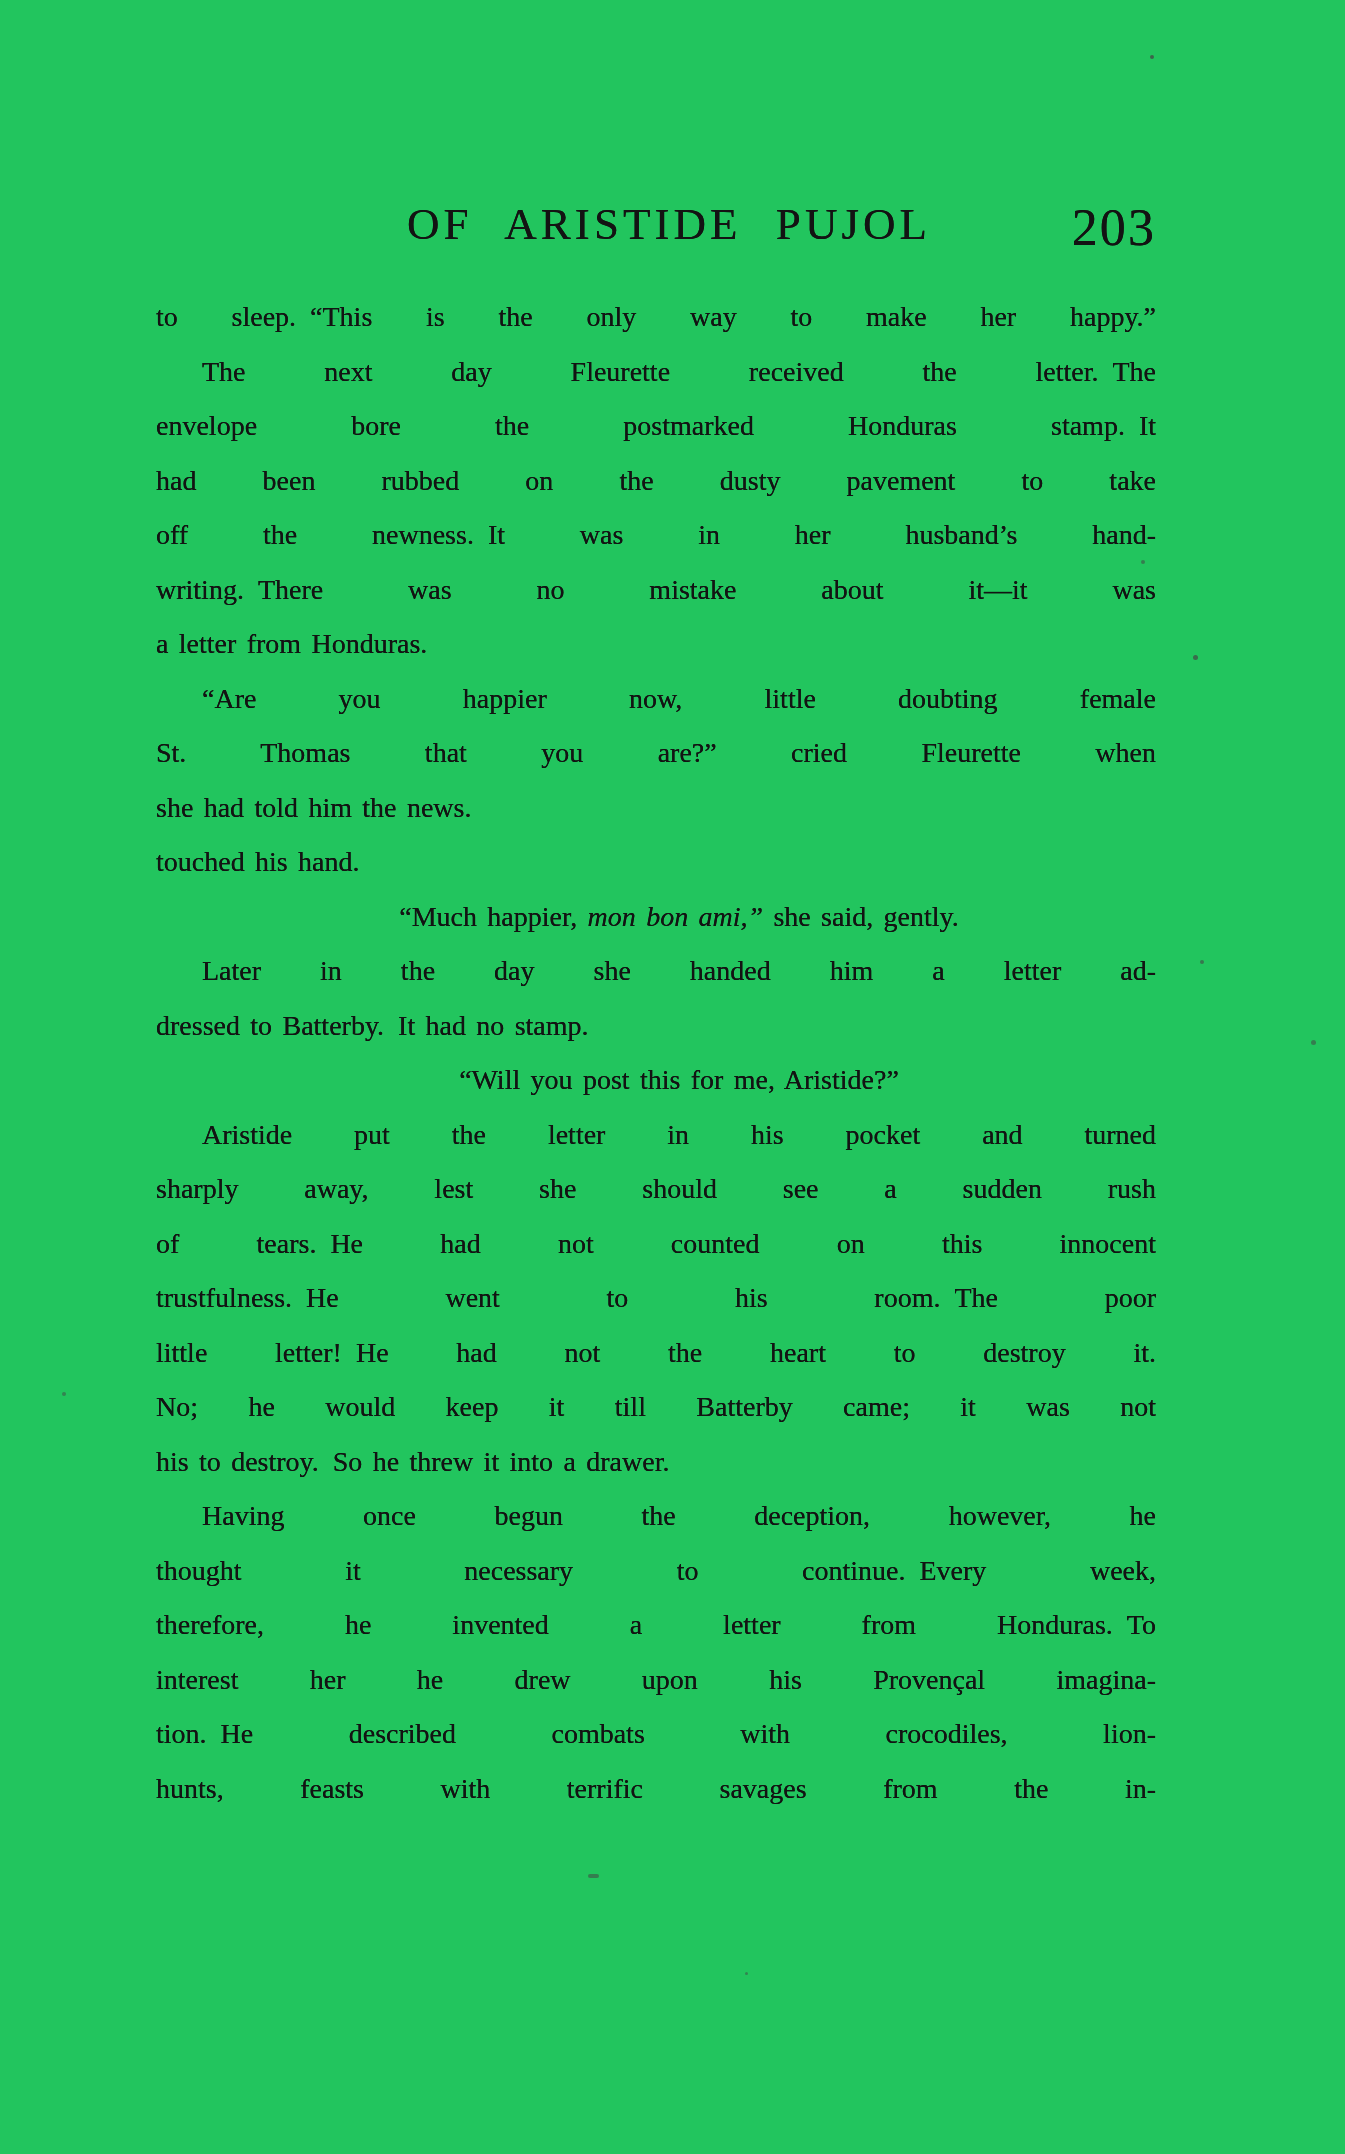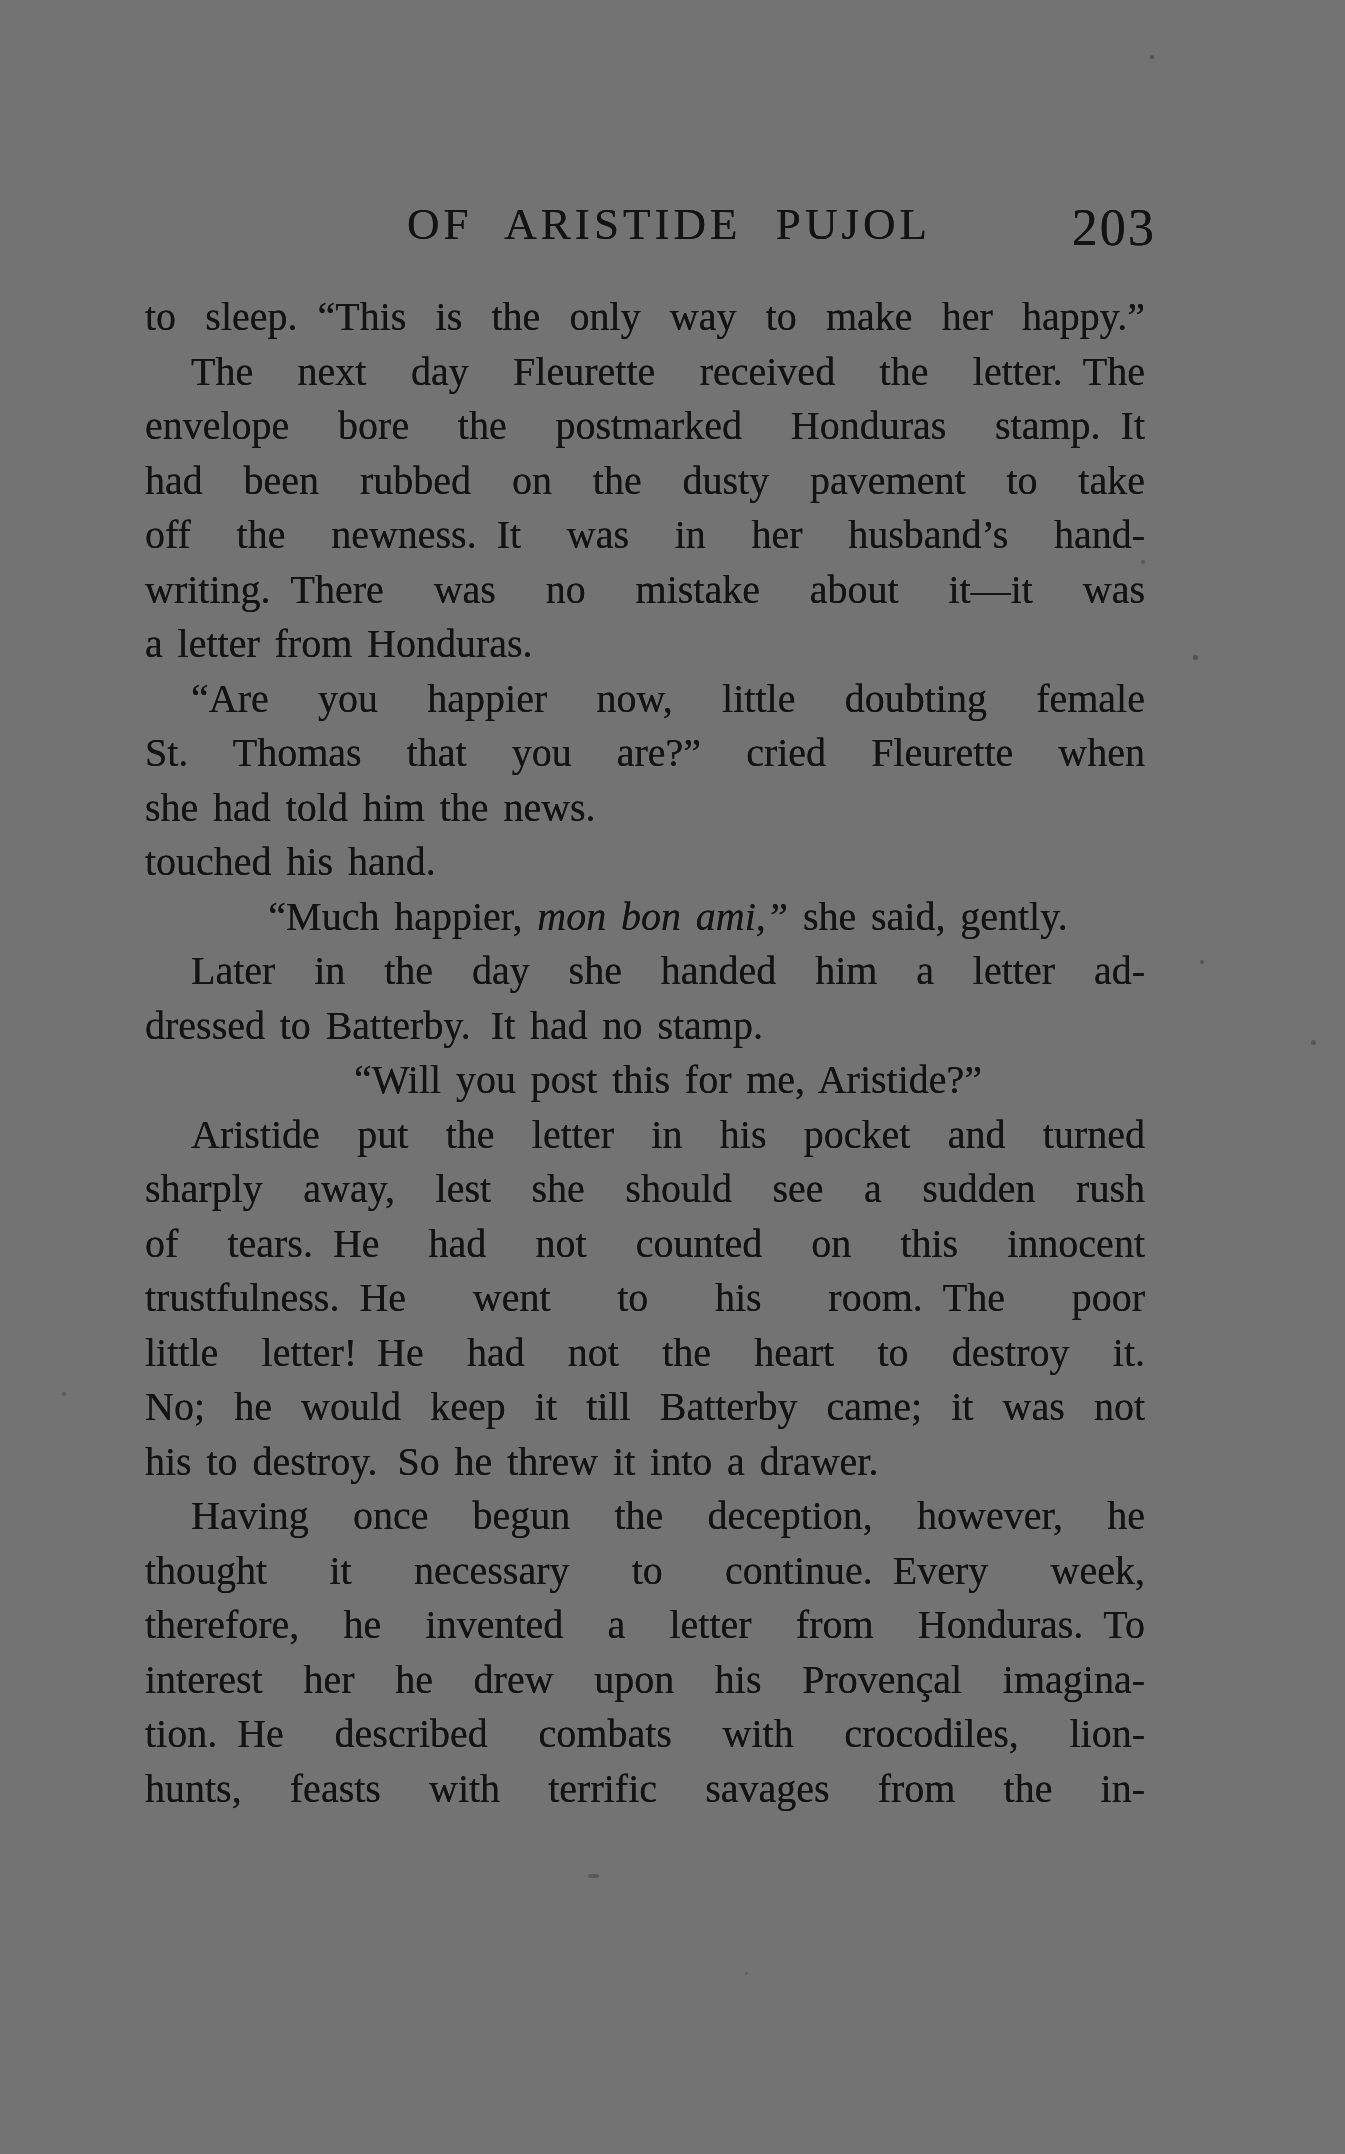--- a/index.html
+++ b/index.html
@@ -1,41 +1,41 @@
 <!DOCTYPE html>
 <html><head>
 <meta charset="utf-8">
 <style>
   html,body{margin:0;padding:0;background:#e9e9e9;}
   .page{
     position:relative;
     width:1345px;height:2154px;
-    background:#737373;
+    background:#22c55e;
     overflow:hidden;
     font-family:"Liberation Serif","DejaVu Serif",serif;
     color:#131313;
   }
   .header{
     position:absolute;left:156px;top:196px;width:1000px;height:56px;
   }
   .running-head{
     display:block;text-align:center;
     font-size:45px;line-height:56px;
     letter-spacing:0.09em;word-spacing:0.42em;
     transform:translateX(13px);
     text-shadow:0 0 0.5px currentColor;
   }
   .page-number{
     position:absolute;right:0;top:4px;
     font-size:52px;line-height:56px;letter-spacing:0.04em;
     text-shadow:0 0 0.5px currentColor;
   }
   .text-block{
-    position:absolute;left:145px;top:290px;width:1000px;
-    font-size:40px;line-height:54.5px;
+    position:absolute;left:156px;top:290px;width:1000px;
+    font-size:28px;line-height:54.5px;
   }
   .line{
     word-spacing:0.12em;
     text-shadow:0 0 0.55px currentColor;
     white-space:normal;
   }
   .line.just{
     text-align:justify;
     text-align-last:justify;
     text-justify:inter-word;

